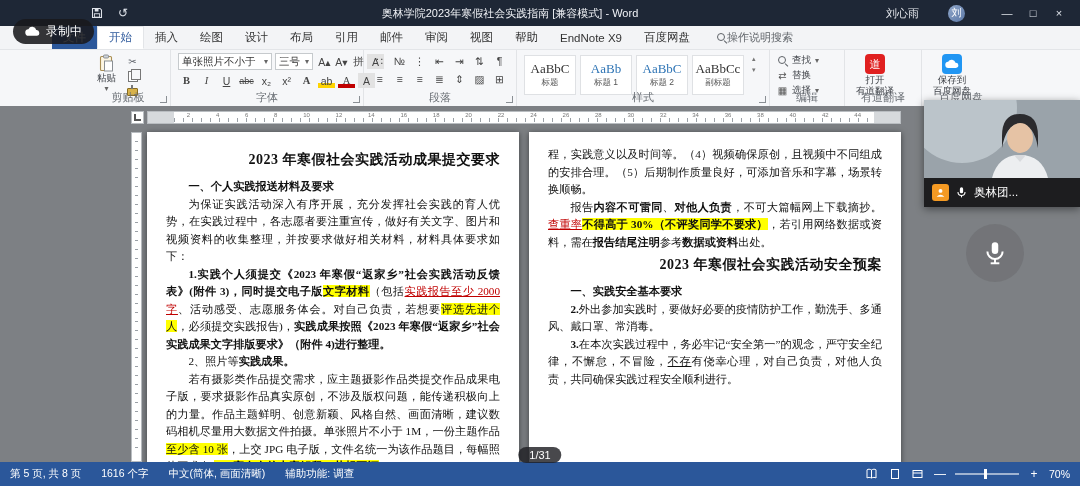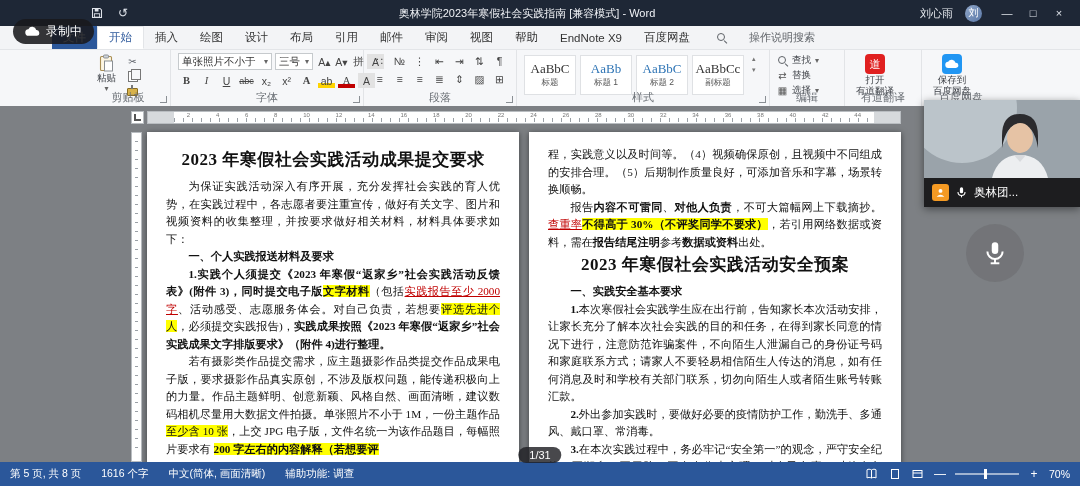--- a/index.html
+++ b/index.html
@@ -4,32 +4,32 @@
 <style>
   html,body{margin:0;padding:0;}
   body{width:1080px;height:486px;overflow:hidden;background:#7d8084;font-family:"Liberation Sans",sans-serif;-webkit-font-smoothing:antialiased;}
   .screen{position:relative;width:1080px;height:486px;overflow:hidden;}
 
   
   .titlebar{height:26px;background:#1e2736;color:#e8ebf0;display:flex;align-items:center;font-size:11px;padding:0 8px 0 90px;box-sizing:border-box;}
   .qat{display:flex;align-items:center;gap:12px;margin-right:14px;}
   .t-ic{display:inline-flex;align-items:center;justify-content:center;width:14px;height:14px;color:#dfe3ea;font-size:12px;cursor:default;}
   .tb-title{flex:1;text-align:center;white-space:nowrap;overflow:hidden;text-overflow:ellipsis;color:#f0f2f6;}
-  .tb-right{display:flex;align-items:center;gap:12px;margin-left:10px;}
+  .tb-right{display:flex;align-items:center;gap:29px;margin-left:10px;}
   .tb-user{font-size:11px;color:#e8ebf0;}
   .tb-avatar{width:17px;height:17px;border-radius:50%;background:linear-gradient(135deg,#8fa6c9,#5c79a8);color:#fff;font-size:10px;display:flex;align-items:center;justify-content:center;}
   .winctl{display:flex;align-items:center;gap:0;}
   .winctl span{width:26px;height:22px;display:flex;align-items:center;justify-content:center;font-size:11px;color:#dfe3ea;}
 
   
   .tabrow{height:23px;background:#f3f4f6;display:flex;align-items:stretch;padding-left:52px;border-bottom:1px solid #e3e5e8;position:relative;}
   .tab{display:flex;align-items:center;padding:0 11px;font-size:11.5px;color:#333;white-space:nowrap;}
   .tab.active{background:#fff;color:#2b579a;border:1px solid #e3e5e8;border-bottom:1px solid #fff;}
   .tab.file{background:#2b579a;color:#fff;}
-  .ribbon-search{display:flex;align-items:center;gap:22px;margin-left:16px;color:#5f6368;font-size:11px;}
+  .ribbon-search{display:flex;align-items:center;gap:0;margin-left:16px;color:#5f6368;font-size:11px;}
   .mag{position:relative;display:inline-block;width:10px;height:10px;}
   .mag::before{content:"";position:absolute;left:0;top:0;width:6px;height:6px;border:1.3px solid #5f6368;border-radius:50%;}
   .mag::after{content:"";position:absolute;left:7px;top:7px;width:4px;height:1.4px;background:#5f6368;transform:rotate(45deg);transform-origin:left center;}
 
   
   .ribbon{height:57px;background:#f6f7f9;display:flex;align-items:stretch;padding-left:86px;border-bottom:1px solid #cfd2d6;position:relative;box-sizing:border-box;}
   .group{position:relative;border-right:1px solid #e2e4e7;padding:3px 7px 12px 7px;display:flex;align-items:flex-start;gap:6px;}
   .group-label{position:absolute;left:0;right:0;bottom:1px;text-align:center;font-size:11px;color:#6a6f75;}
   .dlg{position:absolute;right:3px;bottom:3px;width:6px;height:6px;border-right:1.4px solid #8a8f94;border-bottom:1.4px solid #8a8f94;}
   .bigbtn{display:flex;flex-direction:column;align-items:center;justify-content:flex-start;font-size:9.5px;color:#3b3f45;gap:1px;padding:1px 4px;}
@@ -73,21 +73,21 @@
   .ruler-ticks{position:absolute;left:26px;right:26px;bottom:1px;height:4px;background:repeating-linear-gradient(90deg,#9aa0a6 0 1px,transparent 1px 9px);}
   .ruler-nums{position:absolute;left:26px;right:26px;top:0;display:flex;justify-content:space-around;font-size:6px;color:#777;line-height:7px;}
   .tabsel{position:absolute;top:5px;left:131px;width:13px;height:13px;background:#fff;border:1px solid #b9bdc1;box-sizing:border-box;display:flex;align-items:center;justify-content:center;}
   .tabsel-ic{width:5px;height:5px;border-left:2px solid #555;border-bottom:2px solid #555;}
   .vruler{position:absolute;top:26px;bottom:0;left:131px;width:11px;background:#fff;border:1px solid #b9bdc1;box-sizing:border-box;}
   .vruler::before{content:"";position:absolute;top:8px;bottom:8px;left:3px;width:3px;background:repeating-linear-gradient(#9aa0a6 0 1px,transparent 1px 9px);}
   .page{position:absolute;top:26px;width:372px;height:520px;background:#fff;box-shadow:0 1px 6px rgba(0,0,0,.5);box-sizing:border-box;padding:14px 19px;}
   .page.left{left:147px;} .page.right{left:529px;}
   .page-content{font-family:"Liberation Serif",serif;font-size:11.2px;line-height:17.5px;color:#111;text-align:justify;}
   .page-content p{margin:0;}
-  p.doc-title{text-align:center;font-size:17px;line-height:22px;margin:3px 0 7px;letter-spacing:.5px;}
+  p.doc-title{text-align:right;font-size:14px;line-height:22px;margin:3px 0 7px;letter-spacing:.5px;}
   p.body.ind{text-indent:22.4px;}
   .b{font-weight:bold;}
   .hl{background:#ffff00;}
   .red{color:#c00000;}
   .u{text-decoration:underline;}
 
   
   .statusbar{position:absolute;left:0;right:0;bottom:0;height:24px;background:#2b579a;color:#fff;display:flex;align-items:center;justify-content:space-between;font-size:10.5px;padding:0 10px;box-sizing:border-box;}
   .sb-left{display:flex;align-items:center;gap:20px;white-space:nowrap;}
   .sb-right{display:flex;align-items:center;gap:9px;}
@@ -344,33 +344,33 @@
           <span>42</span>
           <span>44</span>
         </div>
       <div class="ruler-ticks"></div>
     </div>
     <div class="vruler"></div>
 
     <div class="page left">
       <div class="page-content">
           <p class="doc-title"><span class="b">2023 年寒假社会实践活动成果提交要求</span></p>
+          <p class="body ind"><span class="b">一、个人实践报送材料及要求</span></p>
           <p class="body ind"><span>为保证实践活动深入有序开展，充分发挥社会实践的育人优势，在实践过程中，各志愿者要注重宣传，做好有关文字、图片和视频资料的收集整理，并按要求做好相关材料，材料具体要求如下：</span></p>
-          <p class="body ind"><span class="b">一、个人实践报送材料及要求</span></p>
           <p class="body ind"><span class="b">1.实践个人须提交《2023 年寒假“返家乡”社会实践活动反馈表》(附件 3)，同时提交电子版</span><span class="b hl">文字材料</span><span>（包括</span><span class="red u">实践报告至少 2000 字</span><span>、活动感受、志愿服务体会。对自己负责，若想要</span><span class="hl">评选先进个人</span><span>，必须提交实践报告)，</span><span class="b">实践成果按照《2023 年寒假“返家乡”社会实践成果文字排版要求》（附件 4)进行整理。</span></p>
+          <p class="body ind"><span>2、照片等</span><span class="b">实践成果。</span></p>
           <p class="body ind"><span>若有摄影类作品提交需求，应主题摄影作品类提交作品成果电子版，要求摄影作品真实原创，不涉及版权问题，能传递积极向上的力量。作品主题鲜明、创意新颖、风格自然、画面清晰，建议数码相机尽量用大数据文件拍摄。单张照片不小于 1M，一份主题作品</span><span class="hl">至少含 10 张</span><span>，上交 JPG 电子版，文件名统一为该作品题目，每幅照片要求有 </span><span class="b hl">200 字左右的内容解释（若想要评</span></p>
         </div>
     </div>
     <div class="page right">
       <div class="page-content">
           <p class="body"><span>程，实践意义以及时间等。（4）视频确保原创，且视频中不同组成的安排合理。（5）后期制作质量良好，可添加音乐和字幕，场景转换顺畅。</span></p>
           <p class="body ind"><span>报告</span><span class="b">内容不可雷同</span><span>、</span><span class="b">对他人负责</span><span>，不可大篇幅网上下载摘抄。</span><span class="red u">查重率</span><span class="b hl">不得高于 30%（不评奖同学不要求）</span><span>，若引用网络数据或资料，需在</span><span class="b">报告结尾注明</span><span>参考</span><span class="b">数据或资料</span><span>出处。</span></p>
           <p class="doc-title"><span class="b">2023 年寒假社会实践活动安全预案</span></p>
           <p class="body ind"><span class="b">一、实践安全基本要求</span></p>
-          <p class="body ind"><span class="b">1.</span><span>本次寒假社会实践学生应在出行前，告知家长本次活动安排，让家长充分了解本次社会实践的目的和任务，在得到家长同意的情况下进行，注意防范诈骗案件，不向陌生人泄漏自己的身份证号码和家庭联系方式；请家人不要轻易相信陌生人传达的消息，如有任何消息及时和学校有关部门联系，切勿向陌生人或者陌生账号转账汇款。</span></p>
           <p class="body ind"><span class="b">2.</span><span>外出参加实践时，要做好必要的疫情防护工作，勤洗手、多通风、戴口罩、常消毒。</span></p>
           <p class="body ind"><span class="b">3.</span><span>在本次实践过程中，务必牢记“安全第一”的观念，严守安全纪律，不懈怠，不冒险，</span><span class="u">不存</span><span>有侥幸心理，对自己负责，对他人负责，共同确保实践过程安全顺利进行。</span></p>
         </div>
     </div>
   </div>
 
   <div class="statusbar">
     <div class="sb-left">
       <span>第 5 页, 共 8 页</span>
       <span>1616 个字</span>

